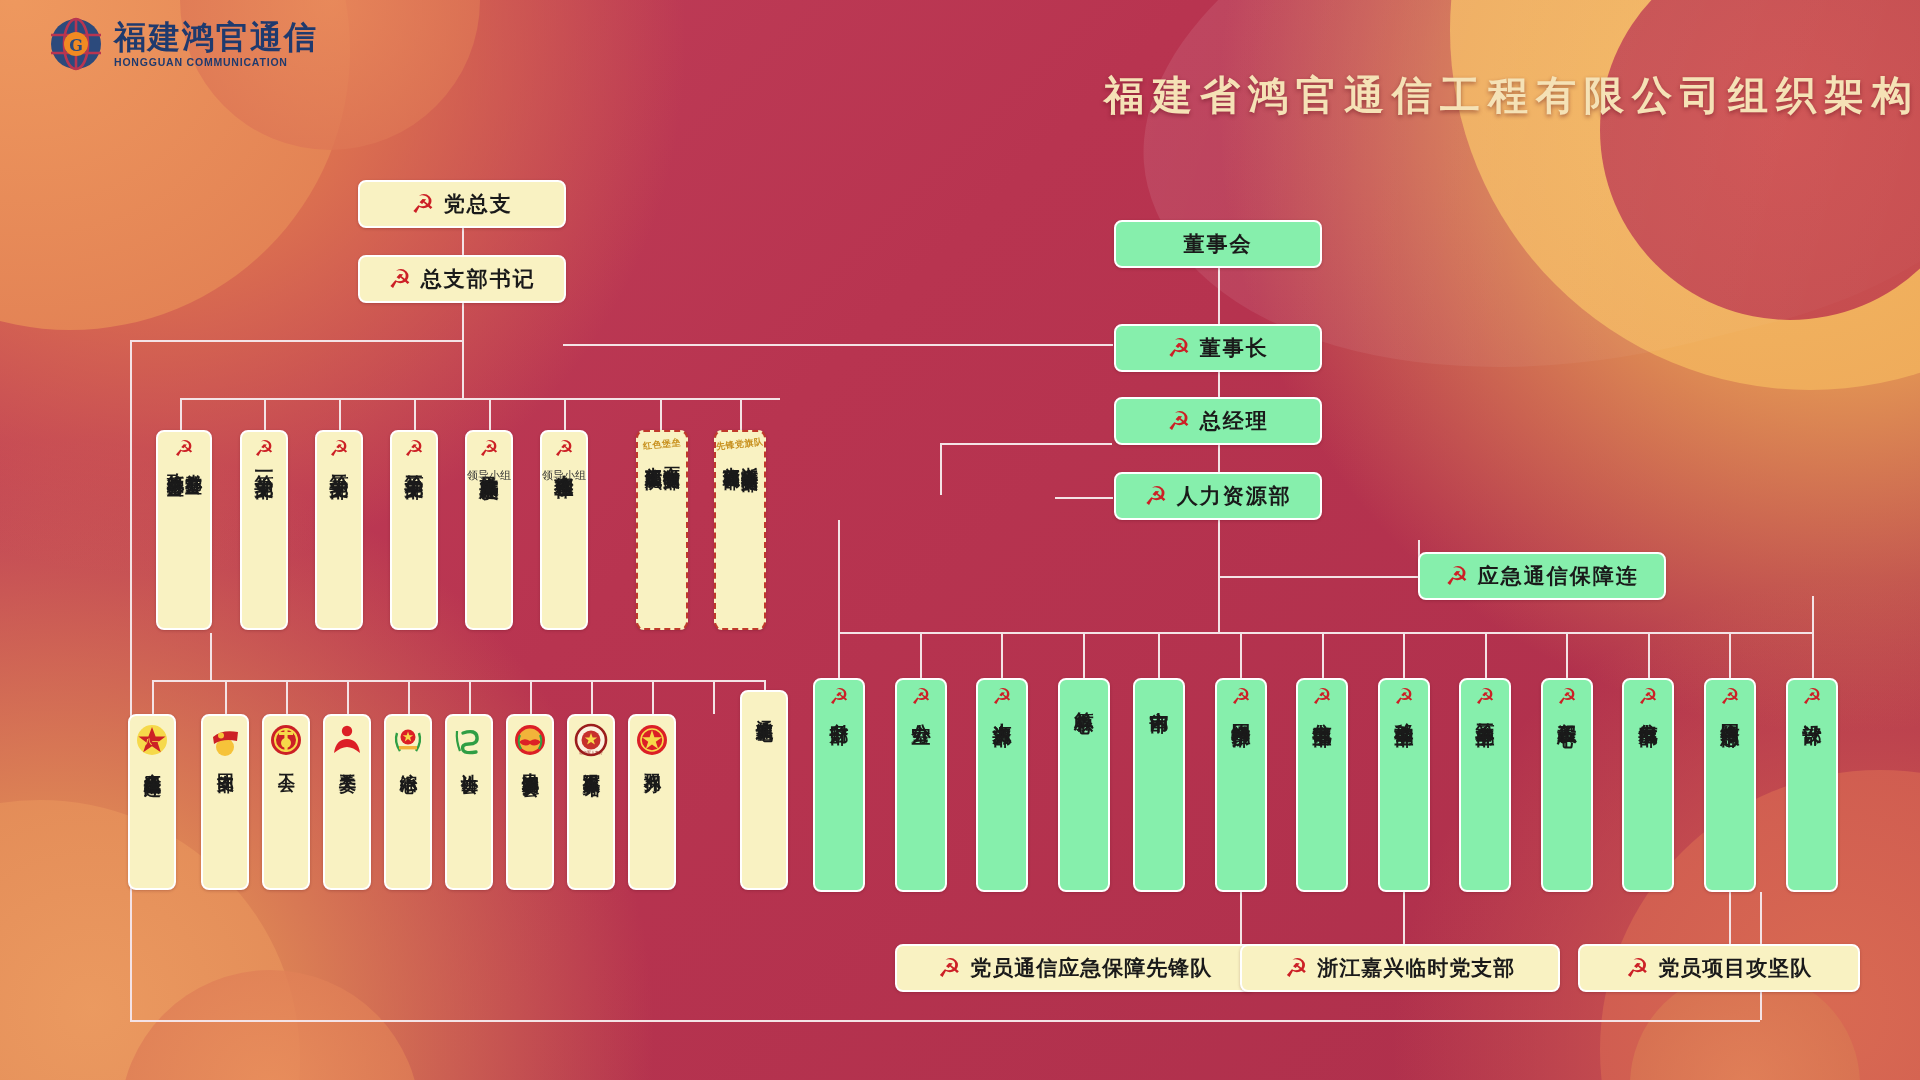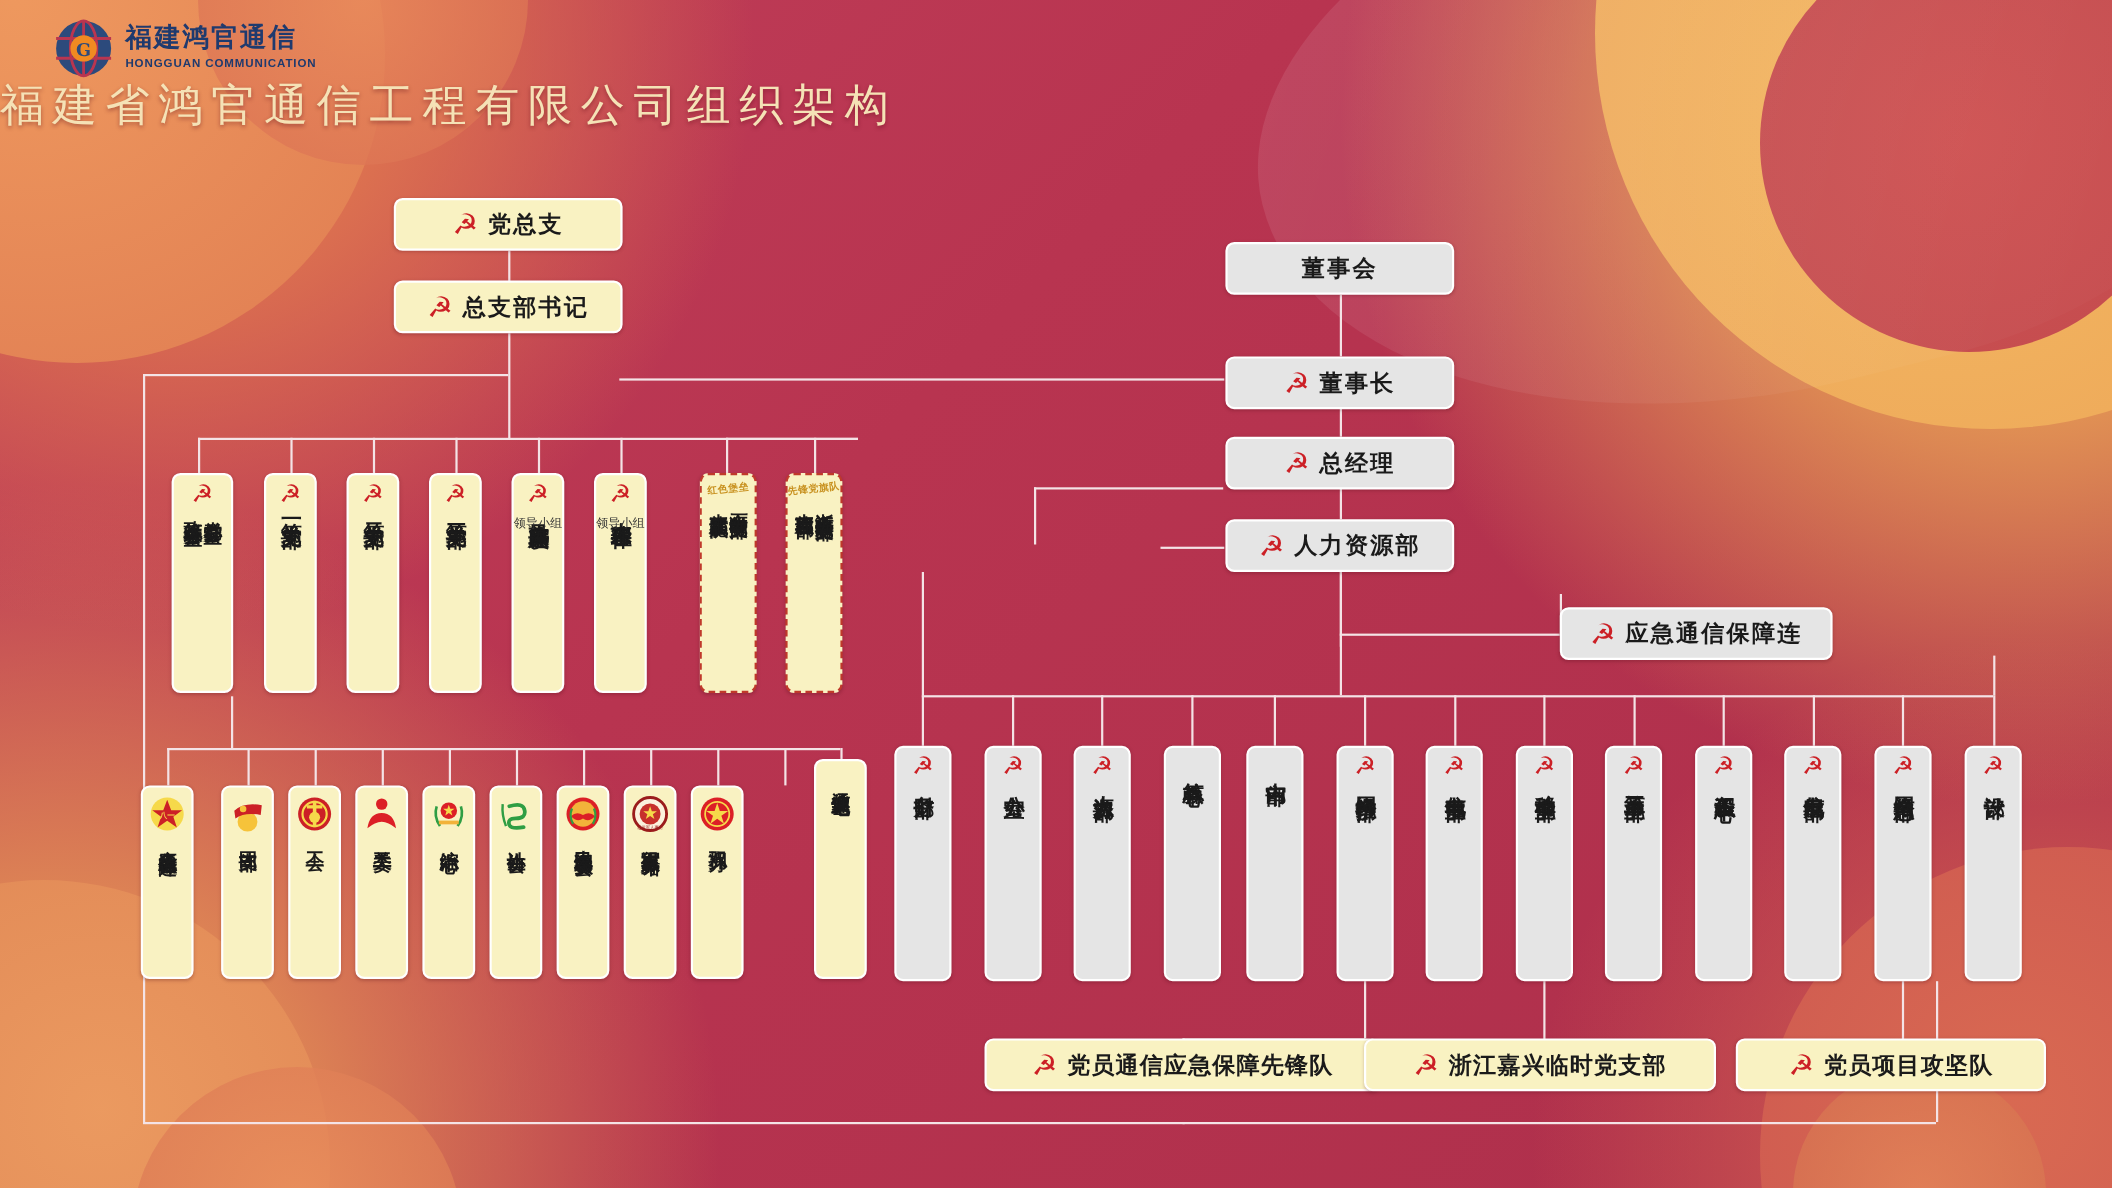--- a/index.html
+++ b/index.html
@@ -31,42 +31,42 @@
           background:linear-gradient(120deg, rgba(255,255,255,0.10), rgba(255,255,255,0));
           transform:rotate(-14deg);border-radius:50% 50% 40% 60%;}
 
   
   #stage{position:absolute;inset:0;z-index:2;}
 
   
   #logo{position:absolute;left:48px;top:16px;display:flex;align-items:center;gap:10px;}
   #logo .mark{width:56px;height:56px;flex:0 0 56px;position:relative;}
   #logo .txt{display:flex;flex-direction:column;line-height:1;}
-  #logo .cn{font-size:24px;font-weight:700;color:#1f3a6e;letter-spacing:2px;
-            font-family:Liberation Mono, monospace;}
+  #logo .cn{font-size:32px;font-weight:700;color:#1f3a6e;letter-spacing:2px;
+            font-family:Liberation Serif, serif;}
   #logo .en{font-size:10.5px;font-weight:700;color:#1f3a6e;letter-spacing:.8px;margin-top:4px;}
 
   
-  #title{position:absolute;top:68px;left:0;width:1920px;text-align:left;
-         font-size:40px;font-weight:400;color:#f5e2b6;letter-spacing:8px;
+  #title{position:absolute;top:68px;left:0;width:1920px;text-align:right;
+         font-size:40px;font-weight:700;color:#f5e2b6;letter-spacing:8px;
          font-family:"DejaVu Serif","Liberation Serif",serif;
          text-shadow:0 2px 4px rgba(90,10,25,.45);}
 
   
   .ln{position:absolute;background:#f4e3e6;z-index:3;}
   .lnv{width:2px;}
   .lnh{height:2px;}
 
   
   .node{position:absolute;z-index:5;border-radius:8px;
         box-shadow:0 1px 3px rgba(80,10,25,.25);
         display:flex;align-items:center;justify-content:center;
         box-sizing:border-box;color:#1a1a1a;}
   .cream{background:#f9f2c2;border:2px solid #fff;}
-  .pink {background:#e5e5e5;border:2px solid #fff;}
+  .pink {background:#86efac;border:2px solid #fff;}
   .dash {background:#f9f2c2;border:2px dashed #c0392b;}
 
   .hnode{font-size:21px;font-weight:700;letter-spacing:2px;gap:7px;}
   .hnode .lbl{white-space:nowrap;font-family:Liberation Mono, monospace;}
 
   
   .vnode{flex-direction:column;justify-content:flex-start;padding-top:6px;}
   .vtext{writing-mode:vertical-rl;text-orientation:upright;
          font-size:19px;font-weight:700;line-height:1.06;letter-spacing:1px;
          white-space:nowrap;}

